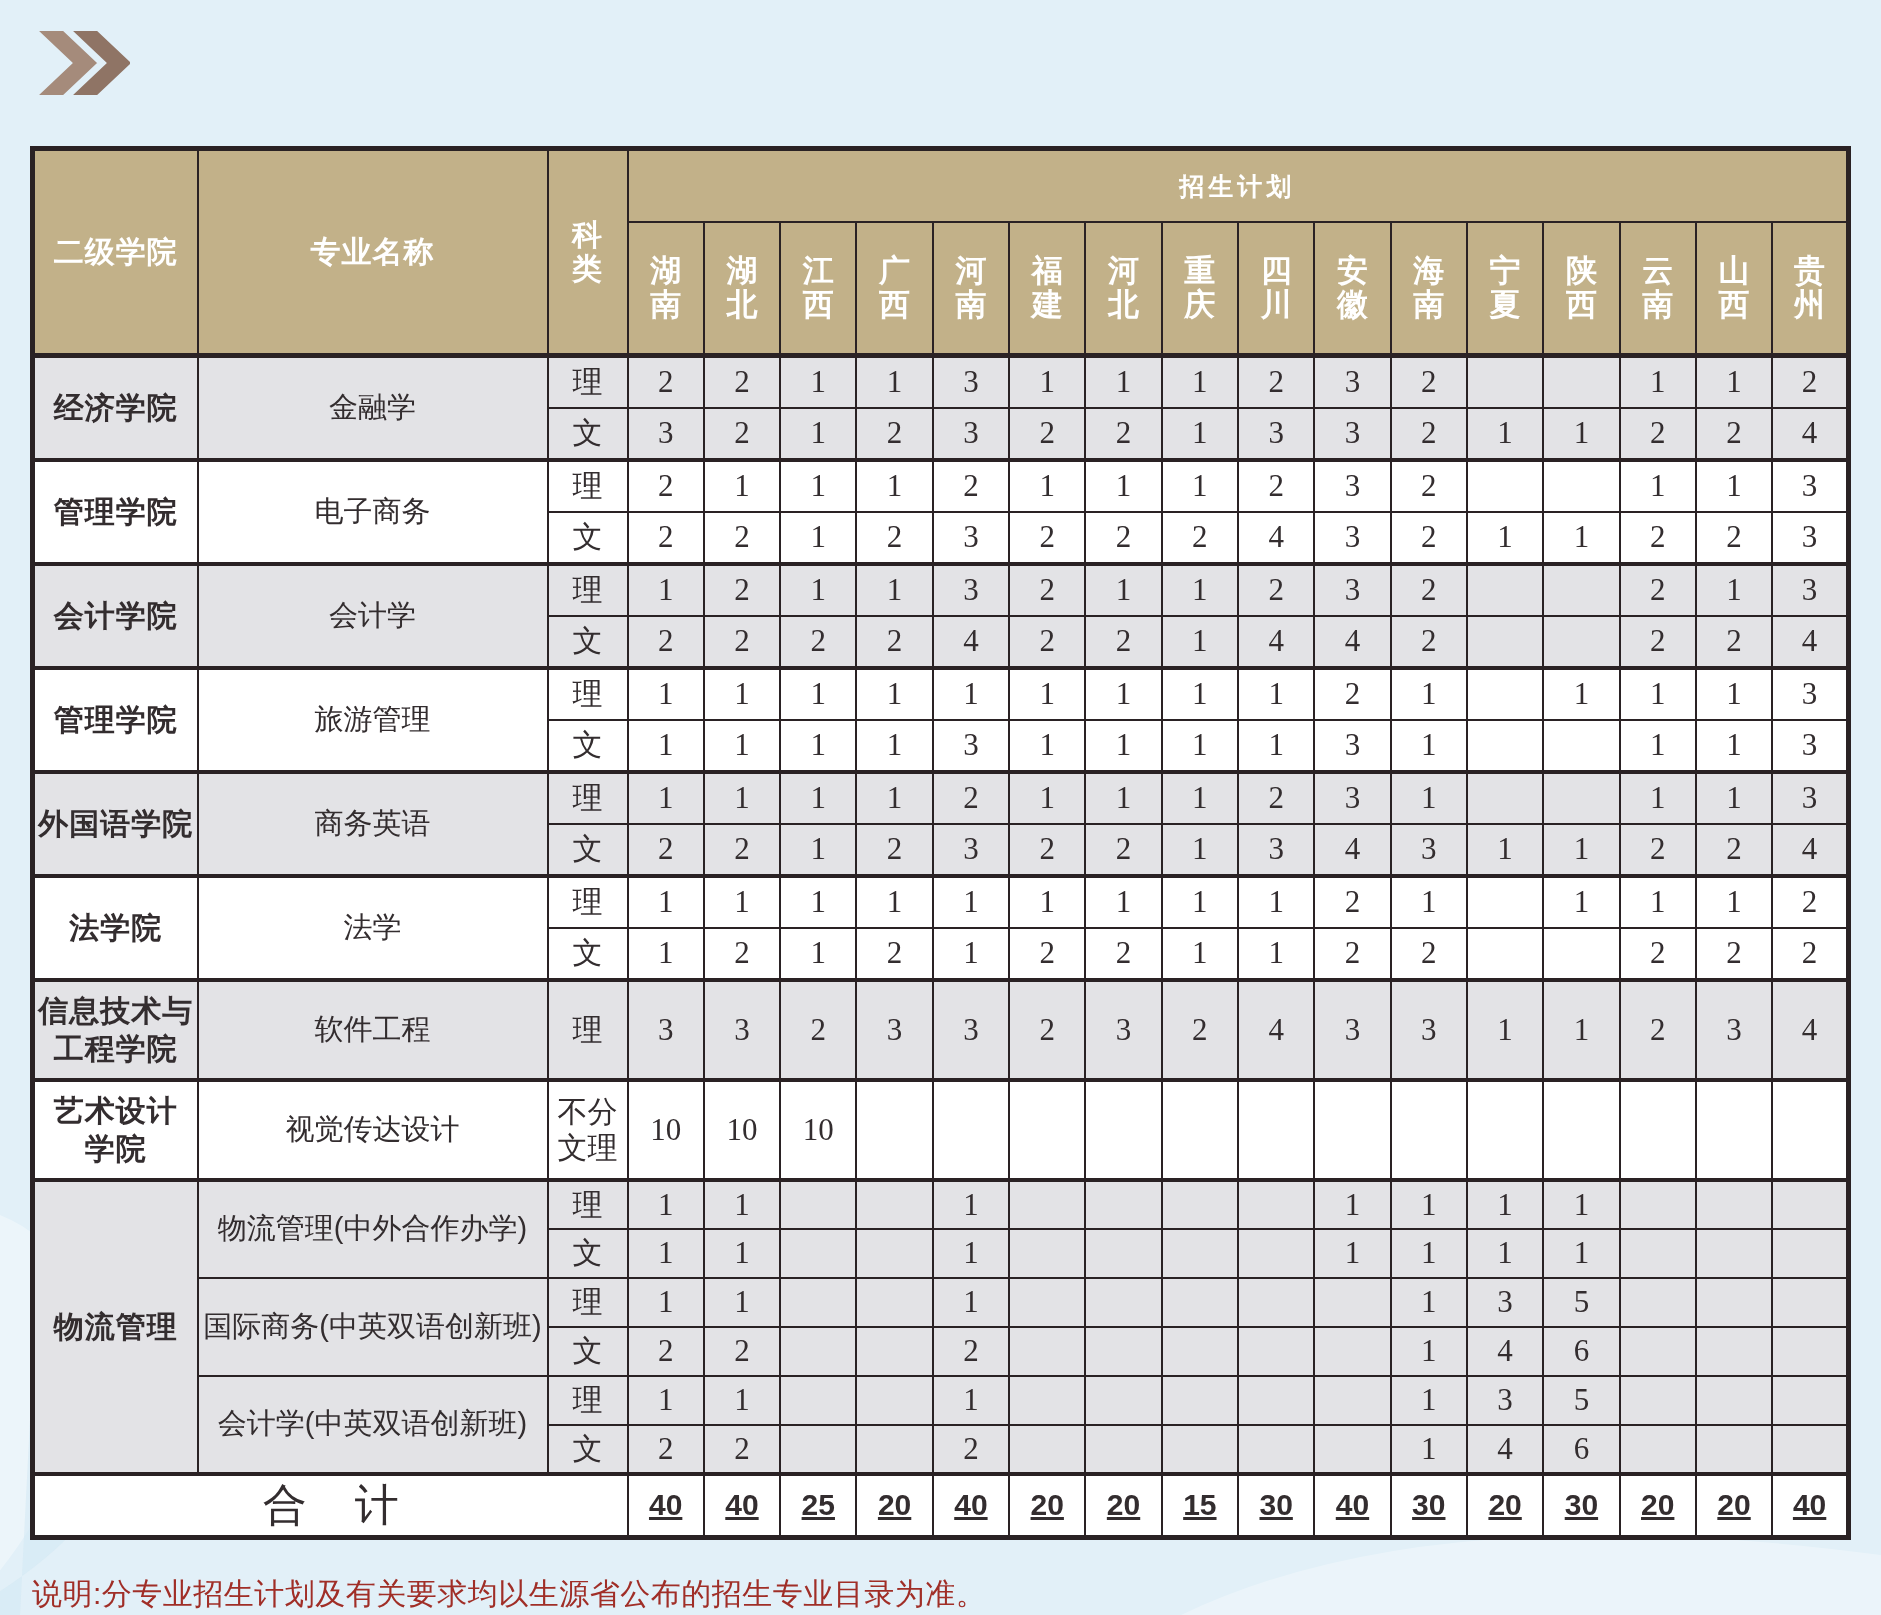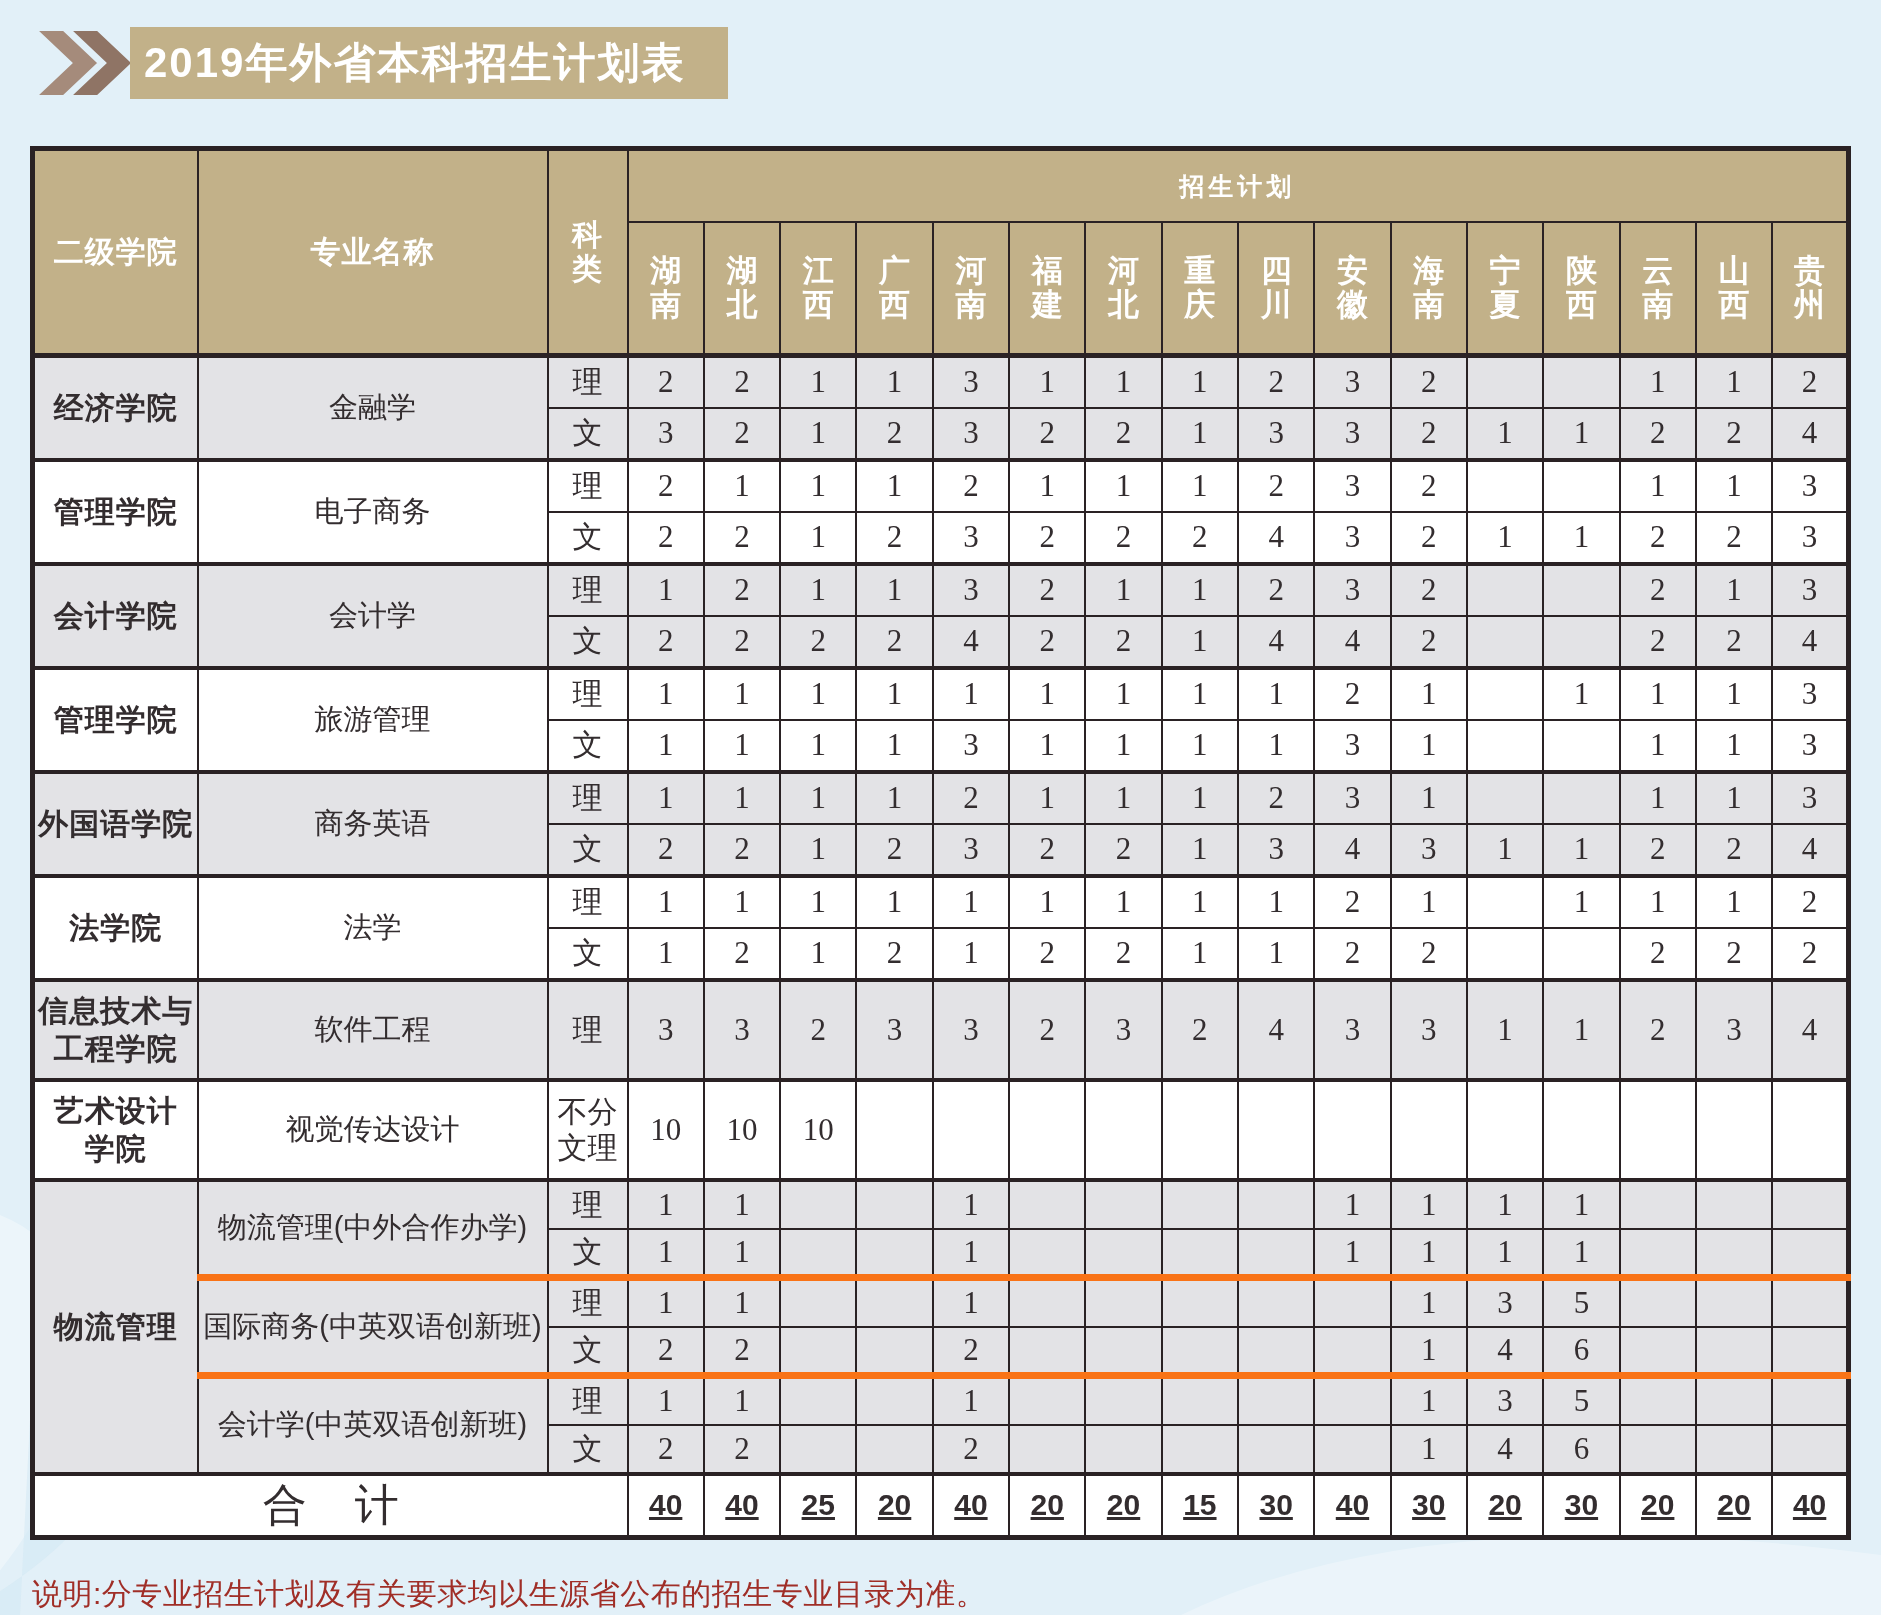--- a/index.html
+++ b/index.html
@@ -40,21 +40,21 @@
   }
   .plan-table thead th { background: #c2b189; color: #ffffff; font-weight: bold; }
   .plan-table thead { border-bottom: 5px solid #2a2224; }
   .th-label { font-size: 30px; letter-spacing: 1px; }
   .th-plan  { height: 70px; font-size: 25px; letter-spacing: 4px; }
   .th-province { height: 130px; font-size: 31px; line-height: 1.1; }
   .stacked { white-space: pre-line; }
   .kelei { display: inline-block; width: 1.15em; line-height: 1.15; word-break: break-all; }
 
   tbody tr.group-start { border-top: 4px solid #2a2224; }
-  tbody tr.major-start { border-top: 7px solid #f97316; }
+  tbody tr.major-start { border-top: 1px solid #f97316; }
   tr.total-row { border-top: 4px solid #2a2224; }
 
   .bg-gray  { background: #e3e3e6; }
   .bg-white { background: #ffffff; }
 
   .college-cell { font-weight: bold; font-size: 30px; line-height: 1.25; white-space: pre-line; letter-spacing: 1px; }
   .major-cell   { text-align: left; padding-left: 18px; font-size: 29px; }
   .subject-cell { font-size: 30px; line-height: 1.2; }
   .value-cell   { font-family: "Liberation Serif", "DejaVu Serif", serif; font-size: 31px; font-weight: normal; }
   .total-label-cell { font-weight: normal; font-size: 44px; letter-spacing: 48px; text-indent: 48px; }
@@ -74,21 +74,20 @@
 </svg>
 <svg class="deco-right" viewBox="0 0 700 300">
   <path d="M 0 300 Q 250 180 700 240 L 700 300 Z" fill="#ffffff" opacity="0.3"></path>
 </svg>
 
 <div class="title-wrap">
   <svg class="chevron-icon" viewBox="0 0 118 72">
     <polygon points="22,2 52,2 88,36 52,70 22,70 58,36" fill="#a58b7b" stroke="#e2f0f8" stroke-width="4"></polygon>
     <polygon points="56,2 86,2 122,36 86,70 56,70 92,36" fill="#8f7465" stroke="#e2f0f8" stroke-width="4"></polygon>
   </svg>
-  <div class="title-bar">2019年外省本科招生计划表</div>
 </div>
 
 <table class="plan-table">
   <colgroup>
     <col style="width:165px">
       <col style="width:350px">
       <col style="width:80px">
   </colgroup>
   <thead>
     <tr>

